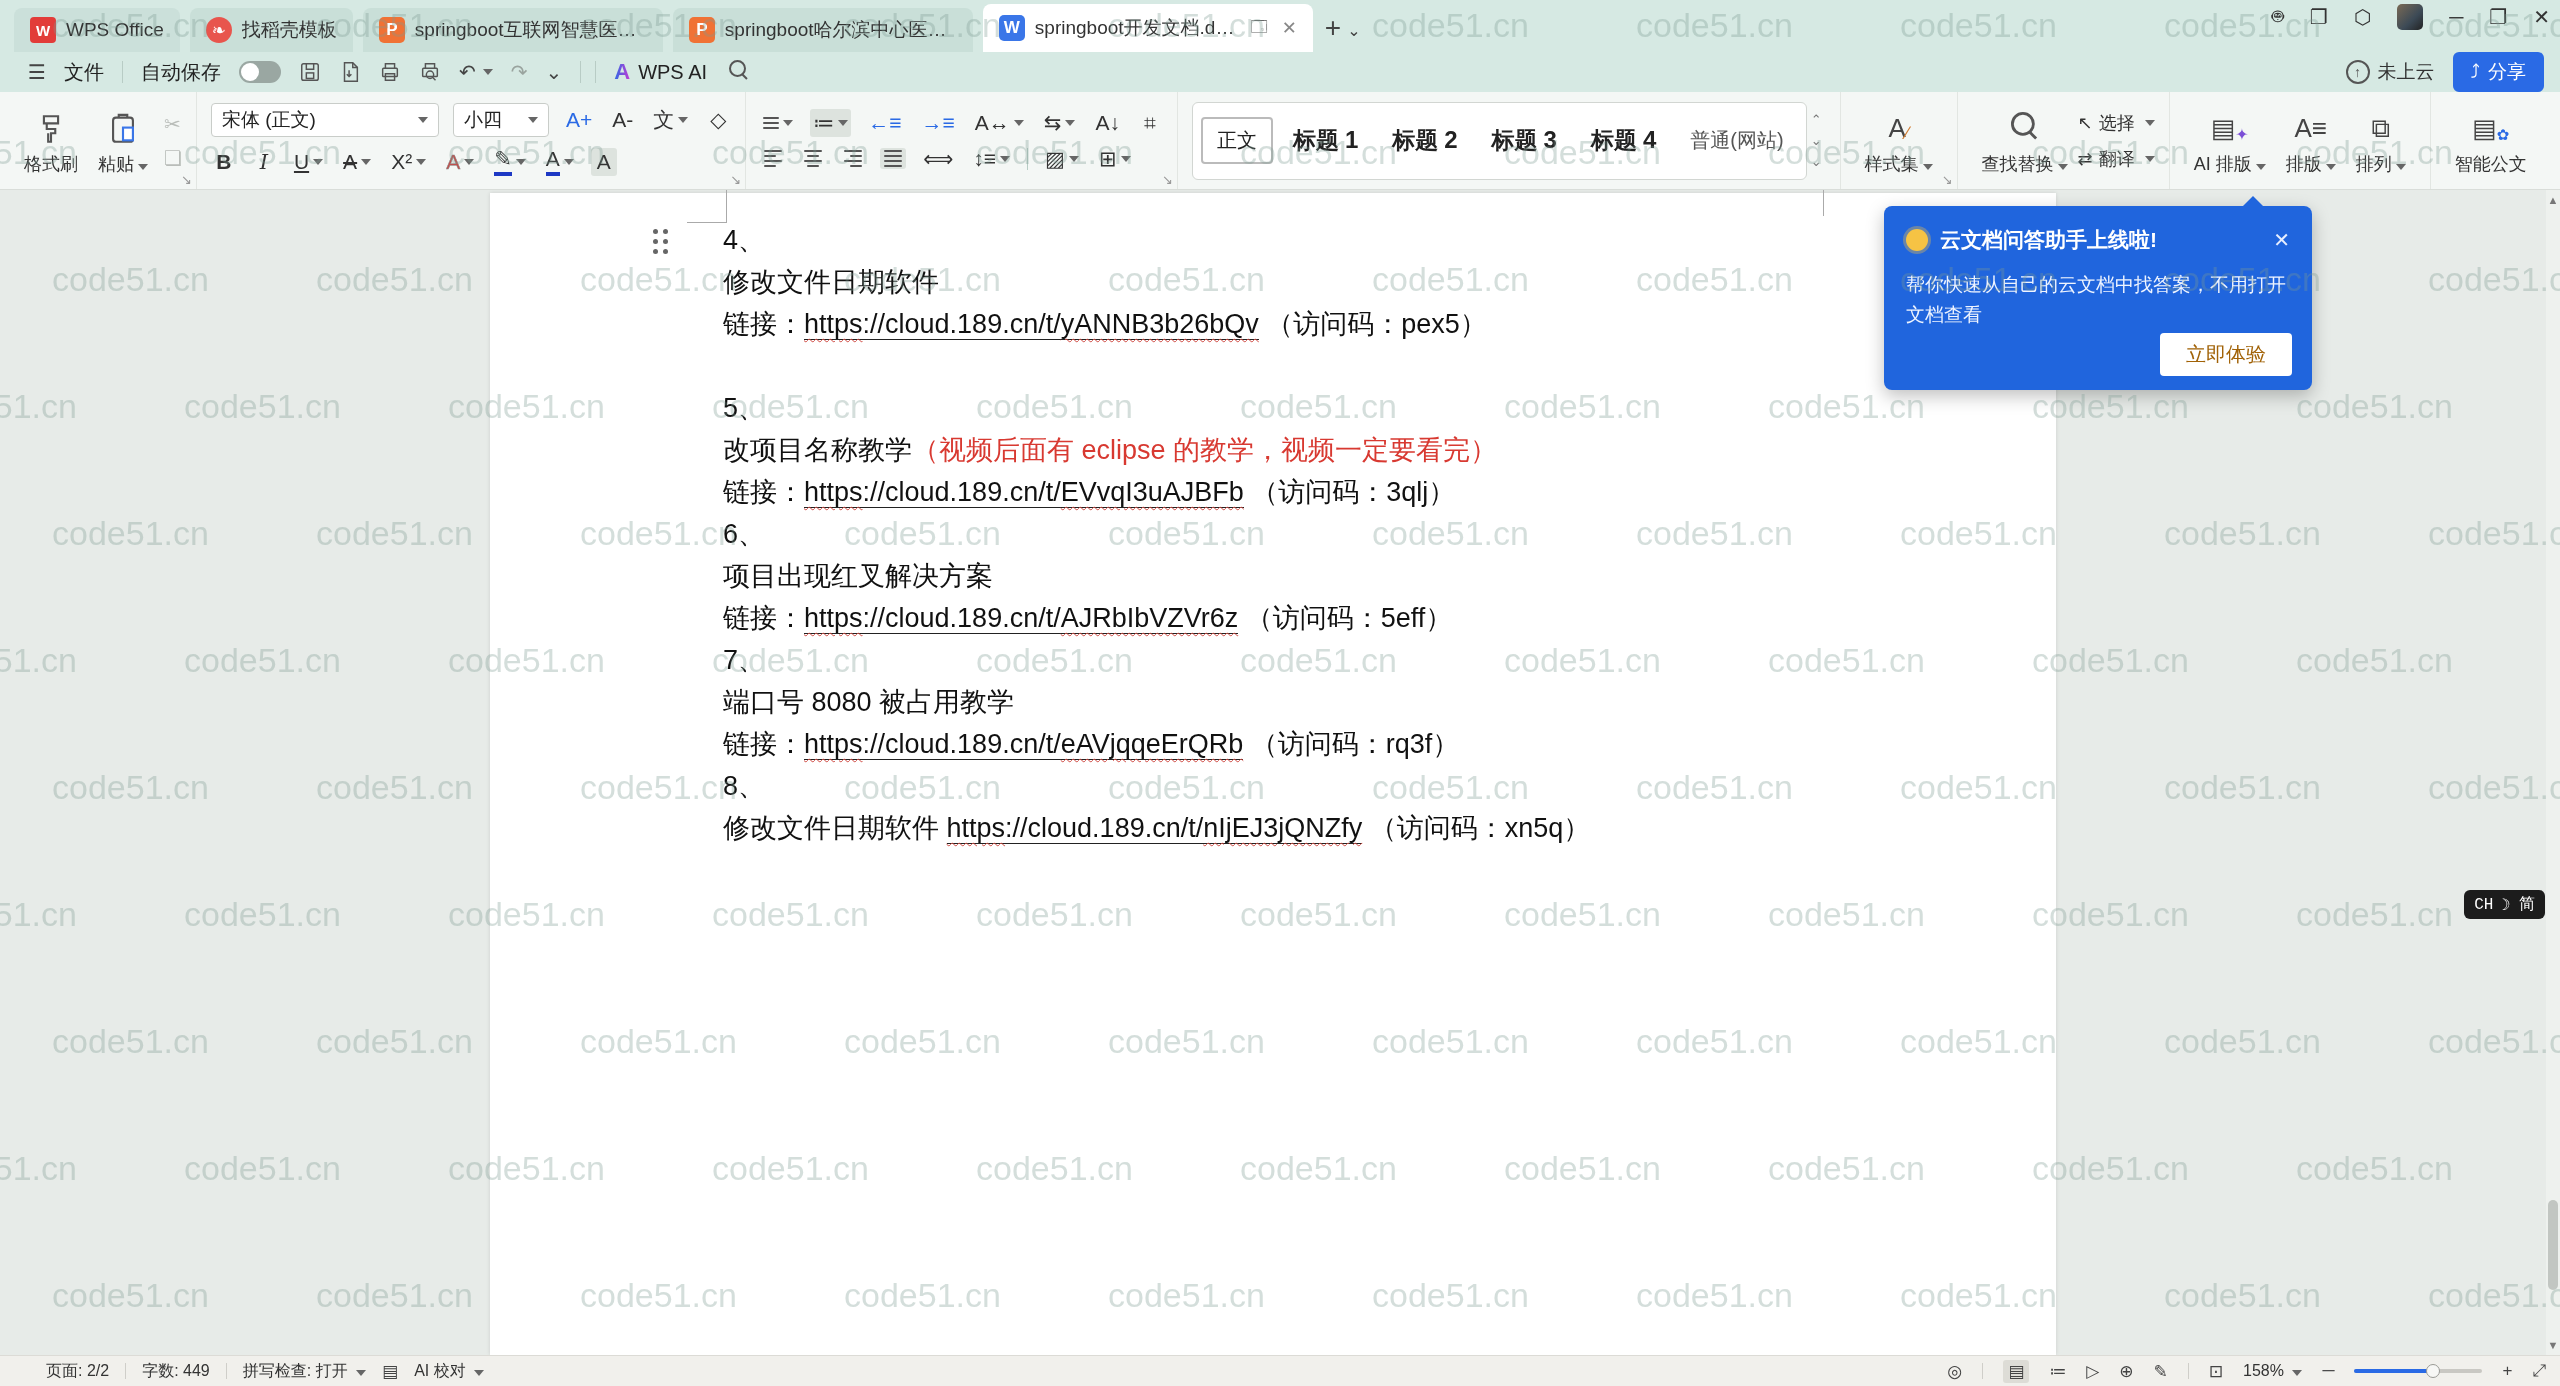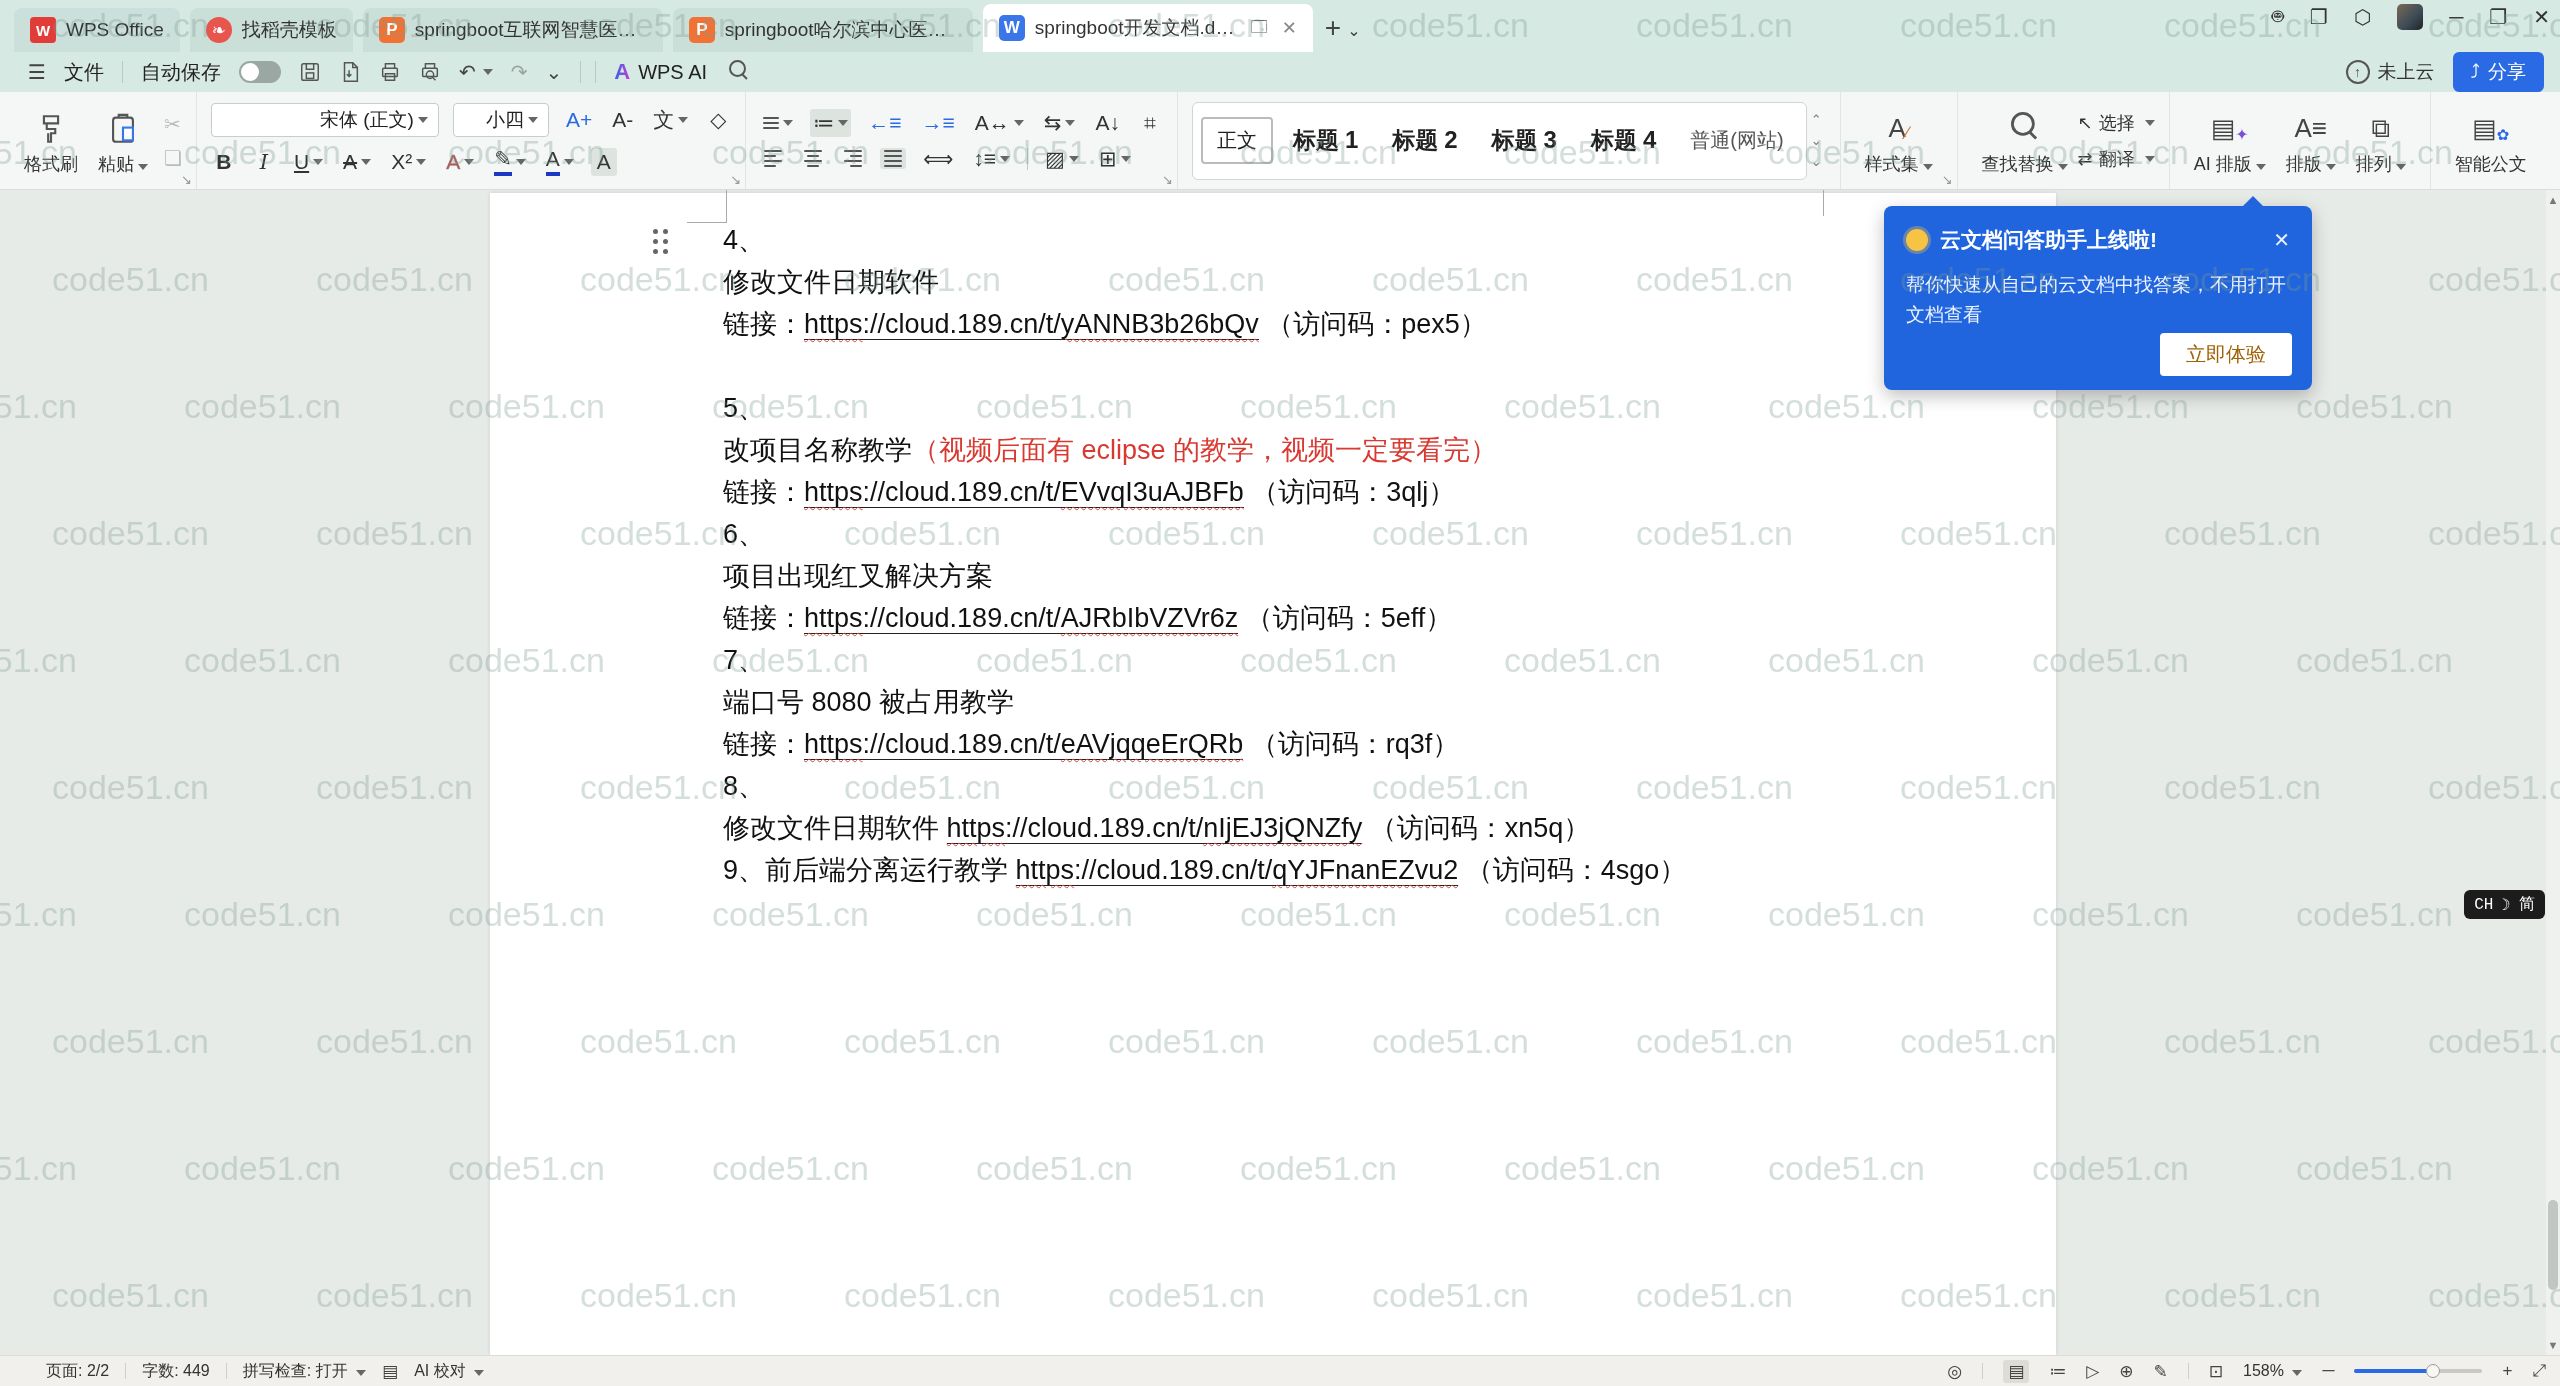--- a/index.html
+++ b/index.html
@@ -68,21 +68,21 @@
   .rgroup { position:relative; display:flex; align-items:center; padding:0 14px; }
   .rgroup + .rgroup { border-left:1px solid #e2e6e2; }
   .launcher { position:absolute; right:4px; bottom:2px; font-size:13px; color:#999; }
   .bigbtn { display:flex; flex-direction:column; align-items:center; justify-content:center;
     gap:6px; padding:4px 10px; font-size:18px; color:#333; }
   .bigbtn .bic { height:40px; display:flex; align-items:flex-end; }
   .smallcol { display:flex; flex-direction:column; gap:10px; margin-left:6px; color:#b9bdb9; font-size:20px; }
   .fontcol { display:flex; flex-direction:column; gap:8px; }
   .frow { display:flex; align-items:center; gap:14px; }
   .selectbox { background:#fff; border:1px solid #c9cdc9; border-radius:4px; height:34px;
-    display:flex; align-items:center; justify-content:flex-end; padding:0 10px;
+    display:flex; align-items:center; justify-content:space-between; padding:0 10px;
     font-size:19px; color:#222; }
   .fname { width:228px; } .fsize { width:96px; }
   .tbtn { font-size:21px; color:#333; display:flex; align-items:center; min-width:26px;
     justify-content:center; position:relative; padding:2px 3px; }
   .tbtn.on { background:#dde3de; border-radius:3px; }
   .ublue { border-bottom:4px solid #1d39c4; padding-bottom:1px; }
   .bars { display:inline-flex; flex-direction:column; gap:3px; }
   .bars i { display:block; height:2px; background:#555; border-radius:1px; }
   .stylebox { background:#fff; border:1px solid #d2d6d2; border-radius:6px; height:78px;
     display:flex; align-items:center; padding:0 8px; gap:6px; }
@@ -517,21 +517,20 @@
         <div class="docline"><span>改项目名称教学</span><span class="run-r">（视频后面有 eclipse 的教学，视频一定要看完）</span></div>
         <div class="docline"><span>链接：</span><span class="run-lw">https</span><span class="run-l">://cloud.189.cn/t/</span><span class="run-lw">EVvqI3uAJBFb</span><span> （访问码：3qlj）</span></div>
         <div class="docline"><span>6、</span></div>
         <div class="docline"><span>项目出现红叉解决方案</span></div>
         <div class="docline"><span>链接：</span><span class="run-lw">https</span><span class="run-l">://cloud.189.cn/t/</span><span class="run-lw">AJRbIbVZVr6z</span><span> （访问码：5eff）</span></div>
         <div class="docline"><span>7、</span></div>
         <div class="docline"><span>端口号 8080 被占用教学</span></div>
         <div class="docline"><span>链接：</span><span class="run-lw">https</span><span class="run-l">://cloud.189.cn/t/</span><span class="run-lw">eAVjqqeErQRb</span><span> （访问码：rq3f）</span></div>
         <div class="docline"><span>8、</span></div>
         <div class="docline"><span>修改文件日期软件 </span><span class="run-lw">https</span><span class="run-l">://cloud.189.cn/t/</span><span class="run-lw">nIjEJ3jQNZfy</span><span> （访问码：xn5q）</span></div>
-        <div class="docline"><span>9、前后端分离运行教学 </span><span class="run-lw">https</span><span class="run-l">://cloud.189.cn/t/</span><span class="run-lw">qYJFnanEZvu2</span><span> （访问码：4sgo）</span></div>
       </div>
   </div>
 
   <div class="popup">
     <div class="phead">
       <span class="bulb"></span>
       <span class="ptitle">云文档问答助手上线啦!</span>
       <span class="pclose">✕</span>
     </div>
     <div class="pbody">帮你快速从自己的云文档中找答案，不用打开文档查看</div>

